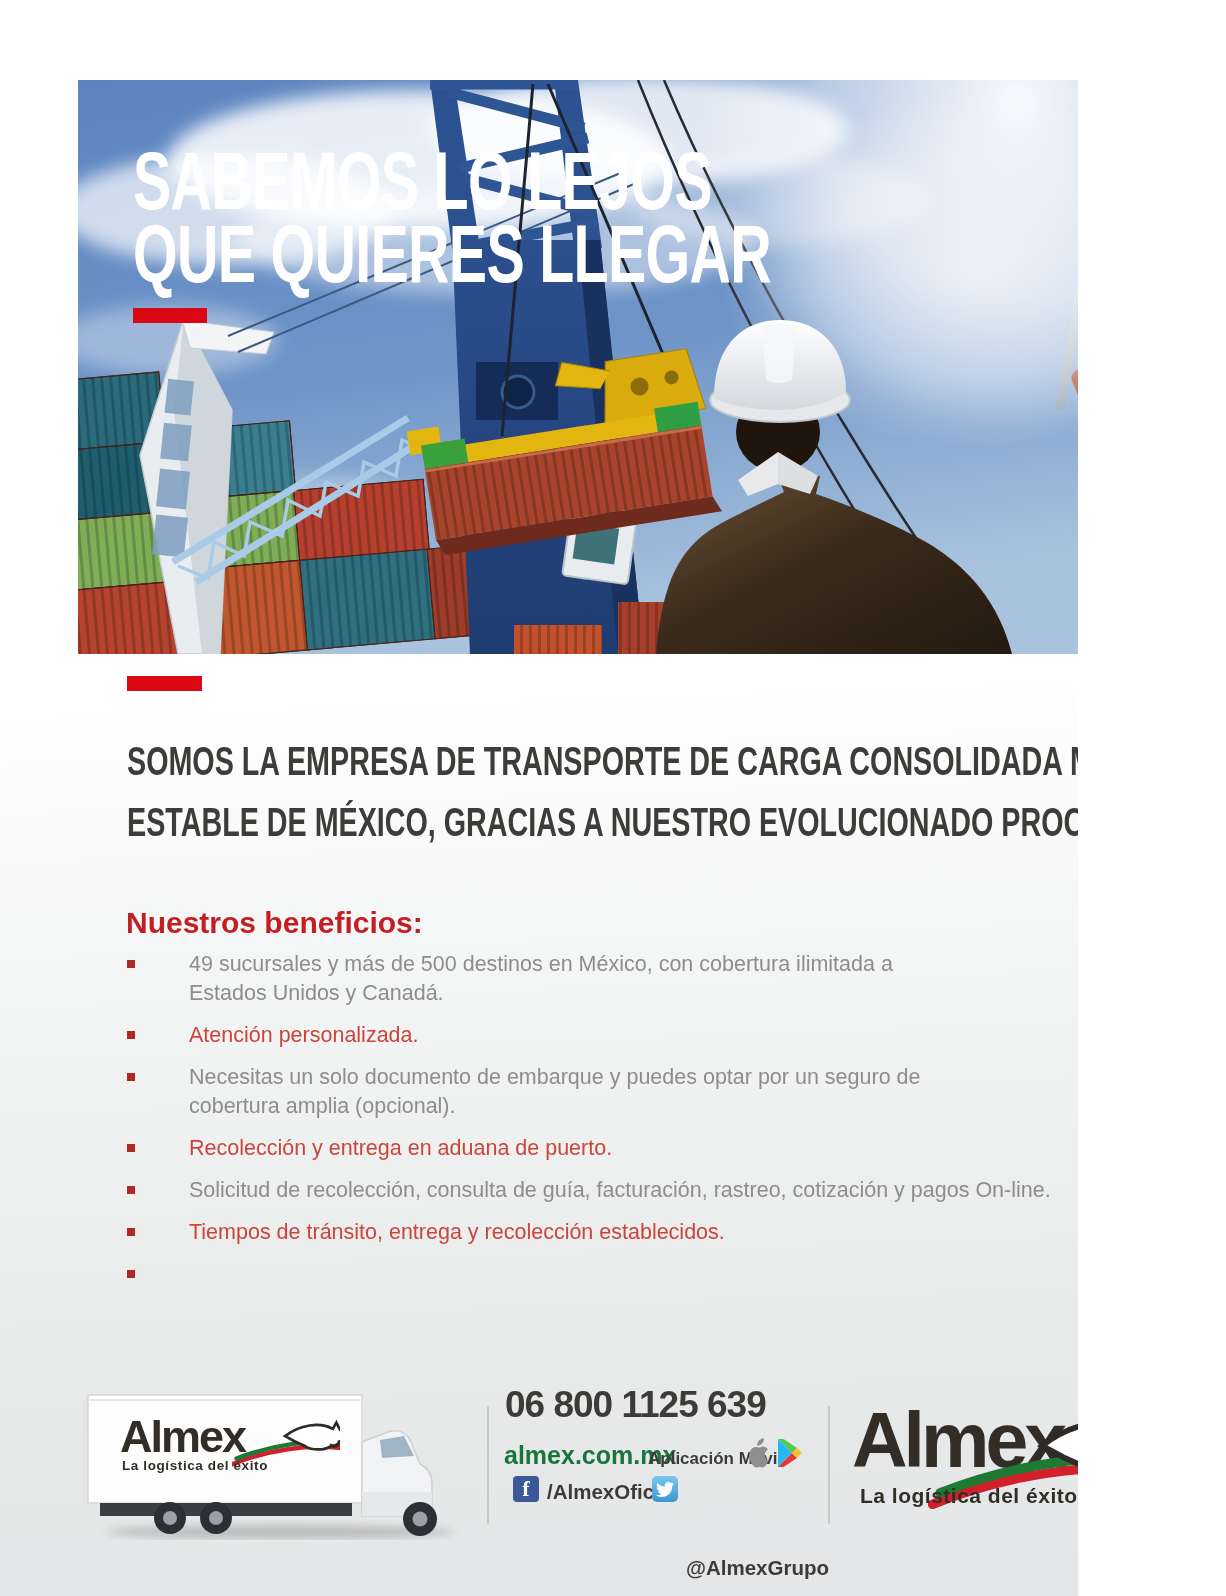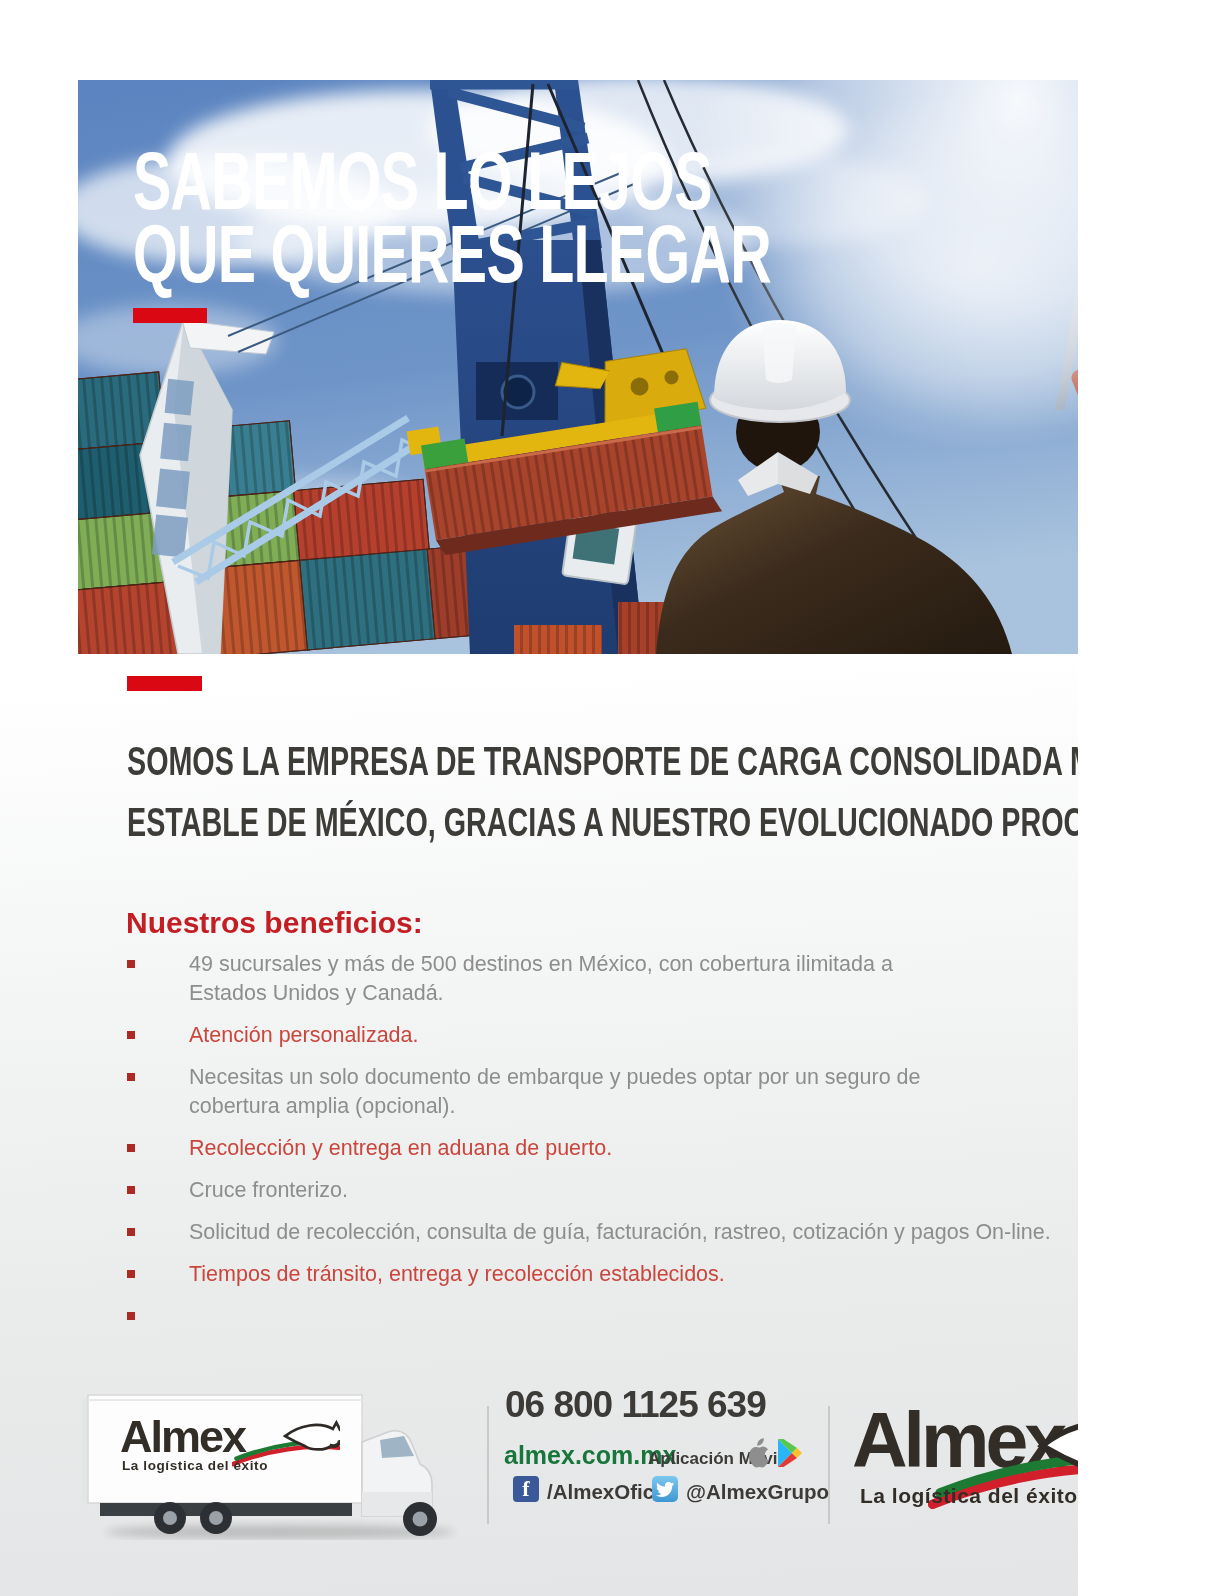--- a/index.html
+++ b/index.html
@@ -284,24 +284,20 @@
         <span class="bullet"></span>
         <span class="btext">Necesitas un solo documento de embarque y puedes optar por un seguro de
 cobertura amplia (opcional).</span>
       </div>
       <div class="benefit red">
         <span class="bullet"></span>
         <span class="btext">Recolección y entrega en aduana de puerto.</span>
       </div>
       <div class="benefit gray">
         <span class="bullet"></span>
-        <span class="btext">Cruce fronterizo.</span>
-      </div>
-      <div class="benefit gray">
-        <span class="bullet"></span>
         <span class="btext">Solicitud de recolección, consulta de guía, facturación, rastreo, cotización y pagos On-line.</span>
       </div>
       <div class="benefit red">
         <span class="bullet"></span>
         <span class="btext">Tiempos de tránsito, entrega y recolección establecidos.</span>
       </div>
       <div class="benefit red">
         <span class="bullet"></span>
       </div>
     </div>
@@ -355,21 +351,21 @@
   </svg>
   <div class="abs fb-icon">
       <span>f</span>
     </div>
   <div class="abs social-text" style="left:547px; top:1480px;">/AlmexOficial</div>
   <div class="abs tw-icon">
     <svg width="18" height="15" viewBox="0 0 24 20">
       <path d="M24,2.4 C23.1,2.8 22.2,3 21.2,3.2 C22.2,2.6 23,1.6 23.4,0.5 C22.4,1.1 21.4,1.5 20.3,1.7 C19.4,0.7 18.1,0 16.7,0 C13.9,0 11.7,2.3 11.7,5 C11.7,5.4 11.7,5.8 11.8,6.2 C7.7,6 4,4 1.6,1 C1.2,1.8 1,2.6 1,3.5 C1,5.2 1.9,6.8 3.2,7.7 C2.4,7.6 1.6,7.4 1,7.1 L1,7.1 C1,9.6 2.7,11.6 5,12.1 C4.6,12.2 4.1,12.3 3.7,12.3 C3.4,12.3 3,12.2 2.7,12.2 C3.4,14.2 5.2,15.6 7.4,15.7 C5.7,17 3.5,17.8 1.2,17.8 C0.8,17.8 0.4,17.8 0,17.7 C2.2,19.1 4.8,20 7.5,20 C16.6,20 21.6,12.4 21.6,5.9 L21.6,5.2 C22.5,4.5 23.4,3.5 24,2.4 Z" fill="#ffffff"></path>
     </svg>
   </div>
-  <div class="abs social-text" style="left:686px; top:1480px;">@AlmexGrupo</div>
+  <div class="abs social-text" style="left:686px; top:1556px;">@AlmexGrupo</div>
 
   <div class="abs logo-name footer-logo-name">Almex</div>
   <svg class="abs" style="left:928px; top:1406px;" width="232" height="104" viewBox="0 0 240 110">
     <path d="M2,104 C80,72 170,60 238,68" stroke="#d21f2c" stroke-width="10" fill="none" stroke-linecap="round"></path>
     <path d="M10,92 C90,60 180,50 240,56" stroke="#1d7a33" stroke-width="10" fill="none" stroke-linecap="round"></path>
     <path d="M118,42 C150,16 196,10 224,26 L232,12 L240,28 C252,34 250,50 238,54 C240,62 230,68 220,64 C206,74 178,74 162,64 L140,54 Z" fill="#ffffff" stroke="#2e2a26" stroke-width="6"></path>
     <path d="M238,54 C234,62 224,64 218,60" stroke="#2e2a26" stroke-width="4" fill="none"></path>
   </svg>
   <div class="abs footer-logo-tagline">La logística del éxito</div>
 

